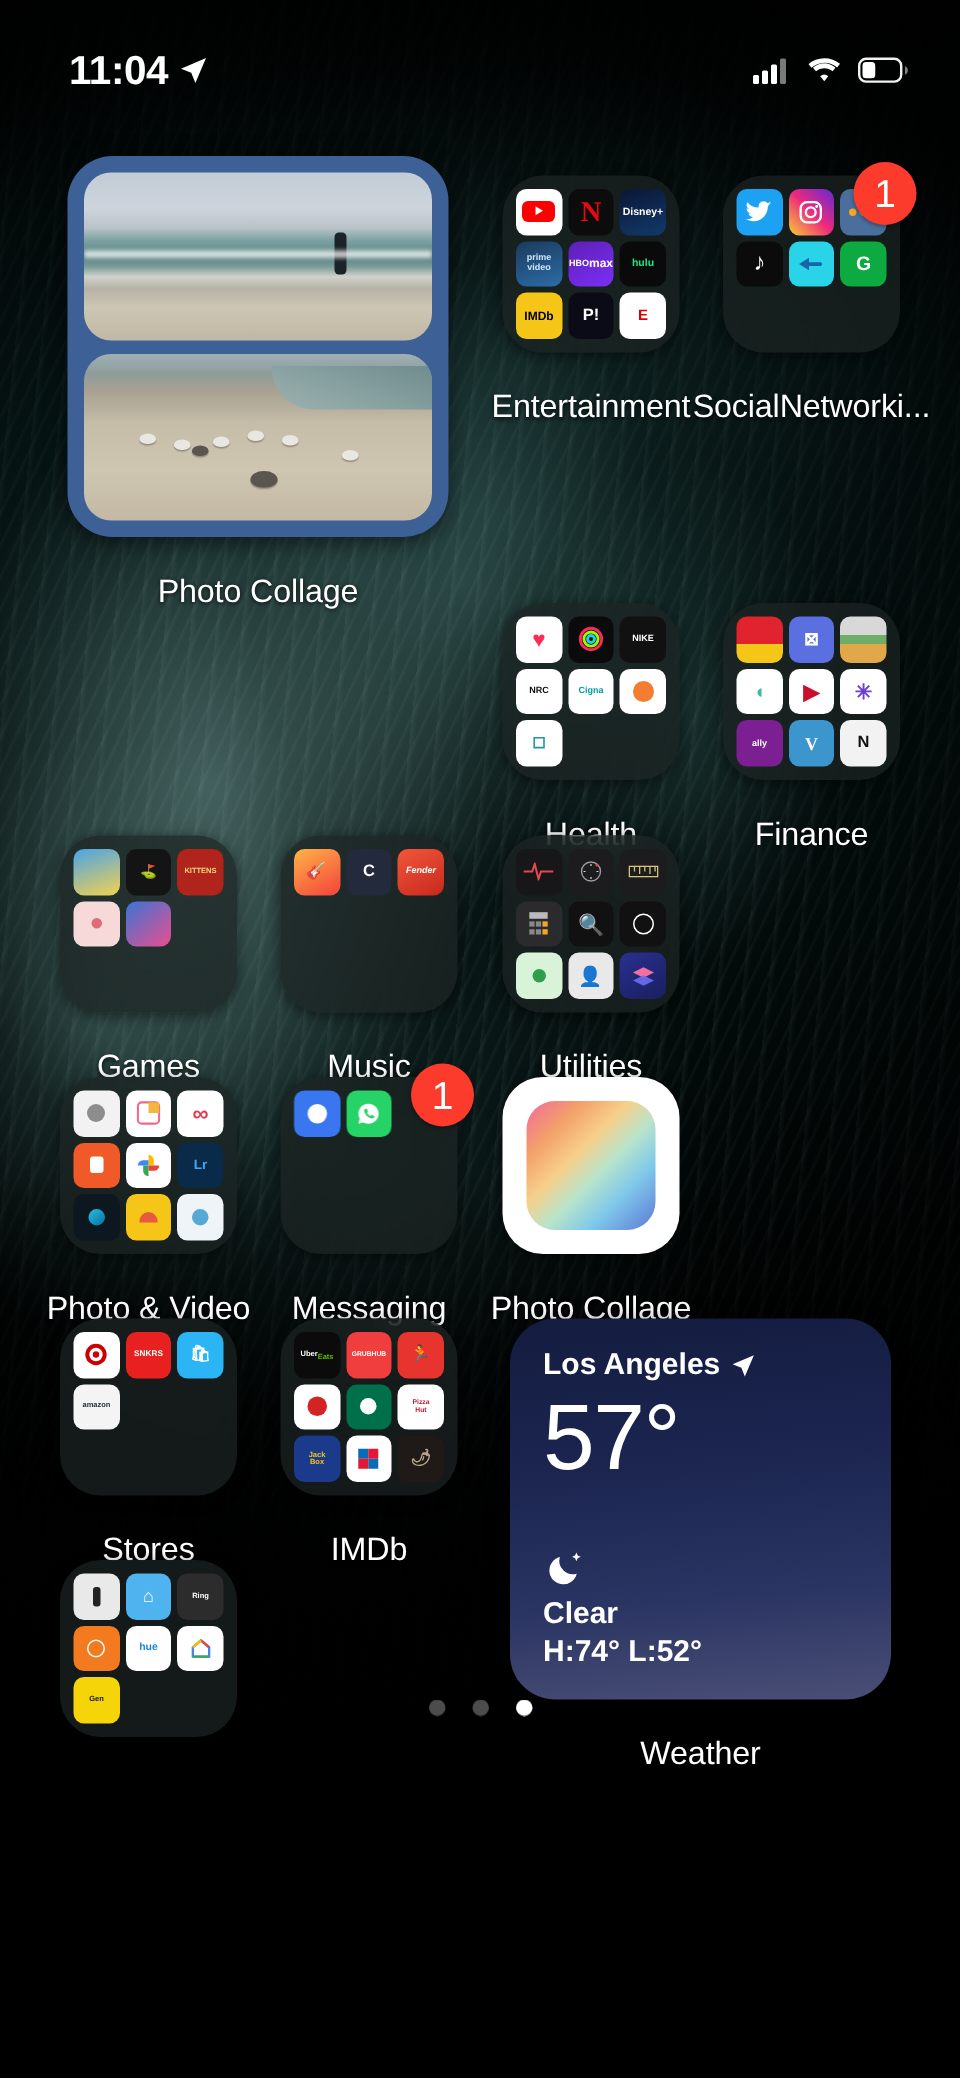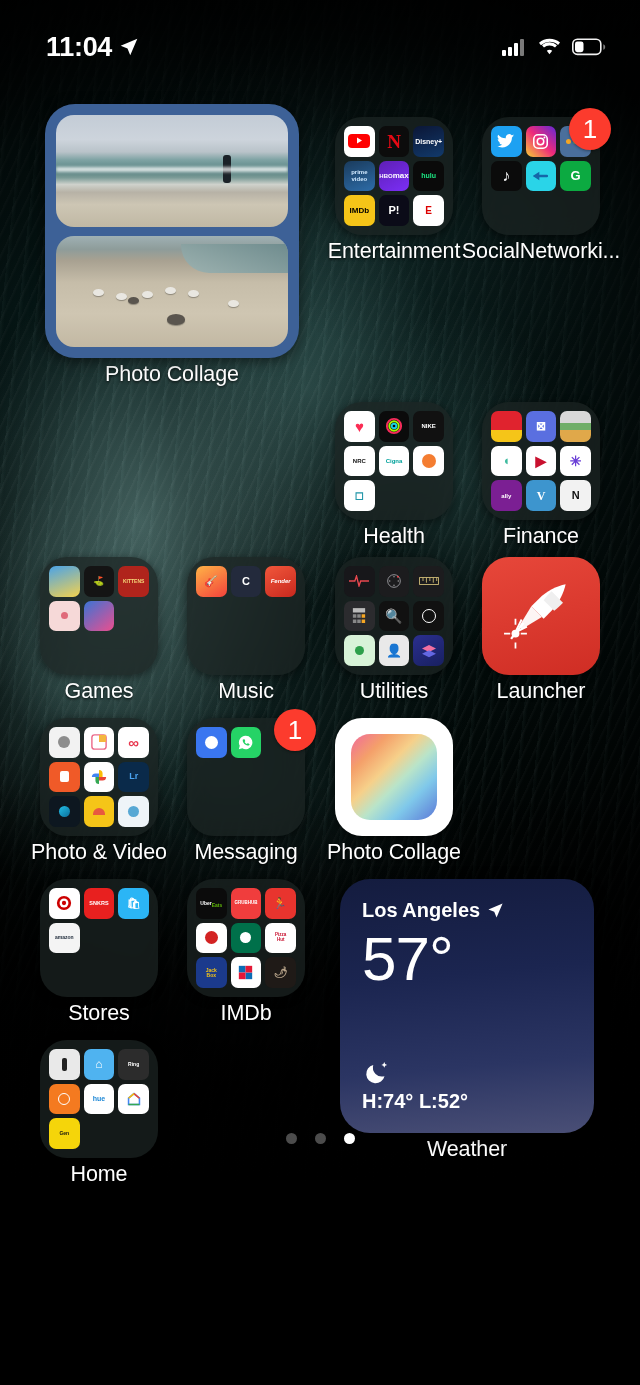--- a/index.html
+++ b/index.html
@@ -57,21 +57,21 @@
   
   #grid {
     position:absolute; left:0; top:104px; width:640px;
   }
   .row { position:relative; width:640px; }
   .cell {
     position:absolute; width:148px;
     display:flex; flex-direction:column; align-items:center;
   }
   .cell-label {
-    margin-top:4px;
+    margin-top:24px;
     color:#fff;
     font-size:21.5px;
     letter-spacing:-0.1px;
     text-shadow:0 1px 3px rgba(0,0,0,0.85);
     white-space:nowrap;
     text-align:right;
   }
   .icon-wrap { position:relative; }
 
   
@@ -453,38 +453,20 @@
               <svg width="16" height="14" viewBox="0 0 18 16">
                   <path d="M9 1l8 4-8 4-8-4z" fill="#f26fa0"></path>
                   <path d="M9 7l8 4-8 4-8-4z" fill="#6a6ff0" opacity="0.9"></path>
                 </svg>
             </div>
           </div>
         </div>
         <div class="cell-label">Utilities</div>
       </div>
 
-      <div class="cell" style="left:467px; top:0;">
-        <div class="icon-wrap">
-          <div class="app" style="background:linear-gradient(165deg,#e7473a,#cf2d24);">
-            <span>
-              <svg width="88" height="88" viewBox="0 0 100 100">
-                <path d="M78 14c-2 10-8 22-16 30l-9 9-14-14 9-9c8-8 20-14 30-16z" fill="#fff"></path>
-                <path d="M62 22c-3 3-6 6-9 10l12 12c4-3 7-6 10-9z" fill="#efefef"></path>
-                <path d="M39 39L25 62l3 3 23-14z" fill="#fff" opacity="0.95"></path>
-                <path d="M30 58L16 76" stroke="#fff" stroke-width="2.6" fill="none"></path>
-                <path d="M34 62l-12 6M28 54l-6 12" stroke="#fff" stroke-width="2.2"></path>
-                <circle cx="21" cy="70" r="4.5" fill="#fff"></circle>
-                <path d="M21 60v-7M21 87v-7M8 70h7M34 70h-7" stroke="#fff" stroke-width="2"></path>
-              </svg>
-            </span>
-          </div>
-        </div>
-        <div class="cell-label">Launcher</div>
-      </div>
     </div>
 
     <div class="row" style="height:161px;">
       <div class="cell" style="left:25px; top:0;">
         <div class="icon-wrap">
           <div class="folder">
             <div class="mini" style="background:#f2f2f2;">
               <span style="width:12px;height:12px;border-radius:50%;background:#8d8d8d;display:block;"></span>
             </div>
             <div class="mini" style="background:#fff;">
@@ -621,20 +603,21 @@
               </span>
             </div>
             <div class="ww-temp">57°</div>
             <div class="ww-spacer"></div>
             <span>
               <svg width="30" height="30" viewBox="0 0 24 24">
                 <path d="M18 14.5A7.2 7.2 0 0 1 9 5.6a7.4 7.4 0 1 0 9 8.9z" fill="#fff"></path>
                 <path d="M17.8 3.2l.7 1.6 1.6.7-1.6.7-.7 1.6-.7-1.6-1.6-.7 1.6-.7z" fill="#fff"></path>
               </svg>
             </span>
+            <div class="ww-cond">Clear</div>
             <div class="ww-hl">H:74° L:52°</div>
           </div>
         </div>
         <div class="cell-label">Weather</div>
       </div>
     </div>
 
     <div class="row" style="height:161px;">
       <div class="cell" style="left:25px; top:0;">
         <div class="icon-wrap">

